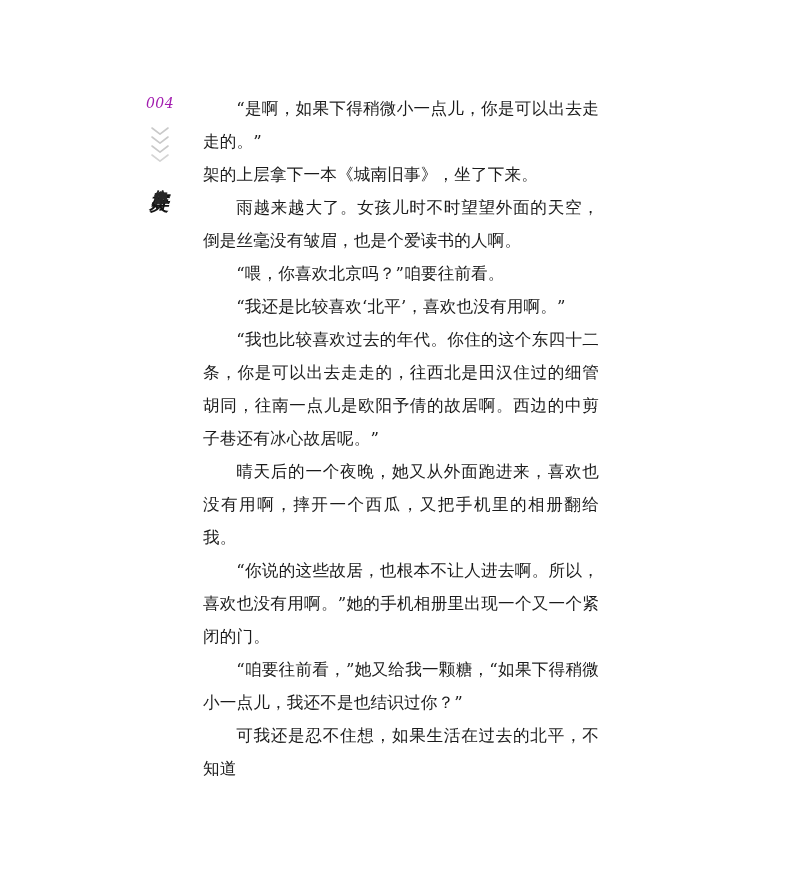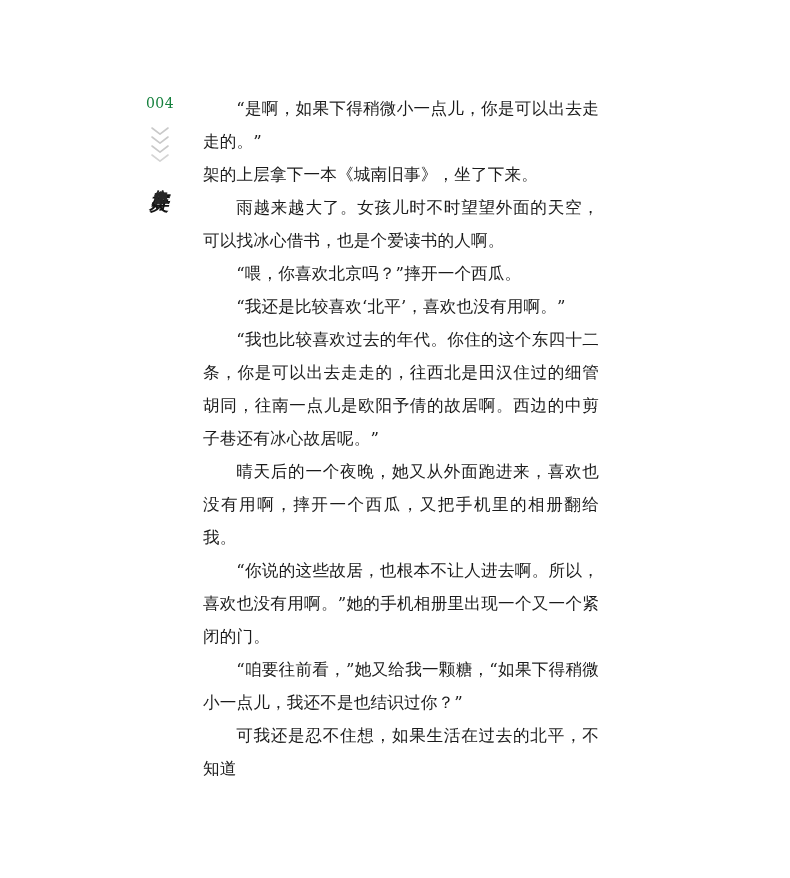--- a/index.html
+++ b/index.html
@@ -31,23 +31,24 @@
     width: 56px;
     display: flex;
     flex-direction: column;
     align-items: center;
   }
 
   .folio {
     font-family: "DejaVu Serif", "Liberation Serif", serif;
     font-size: 14px;
     letter-spacing: 0.5px;
-    color: #15803d;
+    color: #a21caf;
     line-height: 1;
     margin-bottom: 17px;
+    font-style: italic;
   }
 
   .chevrons {
     display: flex;
     flex-direction: column;
     align-items: center;
     margin-bottom: 14px;
   }
   .chevrons svg { display: block; }
 
@@ -129,22 +130,22 @@
     <div class="marginal-title">
       <div class="marginal-title-main">美好</div>
       <div class="marginal-title-sub">信念的守护</div>
     </div>
 
   </div>
 
   <div class="textblock" id="textblock">
       <p class="para indent">“是啊，如果下得稍微小一点儿，你是可以出去走走的。”</p>
       <p class="para noindent">架的上层拿下一本《城南旧事》，坐了下来。</p>
-      <p class="para indent">雨越来越大了。女孩儿时不时望望外面的天空，可以找冰心借书，也是个爱读书的人啊。</p>
-      <p class="para indent">“喂，你喜欢北京吗？”摔开一个西瓜。</p>
+      <p class="para indent">雨越来越大了。女孩儿时不时望望外面的天空，倒是丝毫没有皱眉，也是个爱读书的人啊。</p>
+      <p class="para indent">“喂，你喜欢北京吗？”咱要往前看。</p>
       <p class="para indent">“我还是比较喜欢‘北平’，喜欢也没有用啊。”</p>
       <p class="para indent">“我也比较喜欢过去的年代。你住的这个东四十二条，你是可以出去走走的，往西北是田汉住过的细管胡同，往南一点儿是欧阳予倩的故居啊。西边的中剪子巷还有冰心故居呢。”</p>
       <p class="para indent">晴天后的一个夜晚，她又从外面跑进来，喜欢也没有用啊，摔开一个西瓜，又把手机里的相册翻给我。</p>
       <p class="para indent">“你说的这些故居，也根本不让人进去啊。所以，喜欢也没有用啊。”她的手机相册里出现一个又一个紧闭的门。</p>
       <p class="para indent">“咱要往前看，”她又给我一颗糖，“如果下得稍微小一点儿，我还不是也结识过你？”</p>
       <p class="para indent">可我还是忍不住想，如果生活在过去的北平，不知道</p>
     </div>
 
 </div>
 

